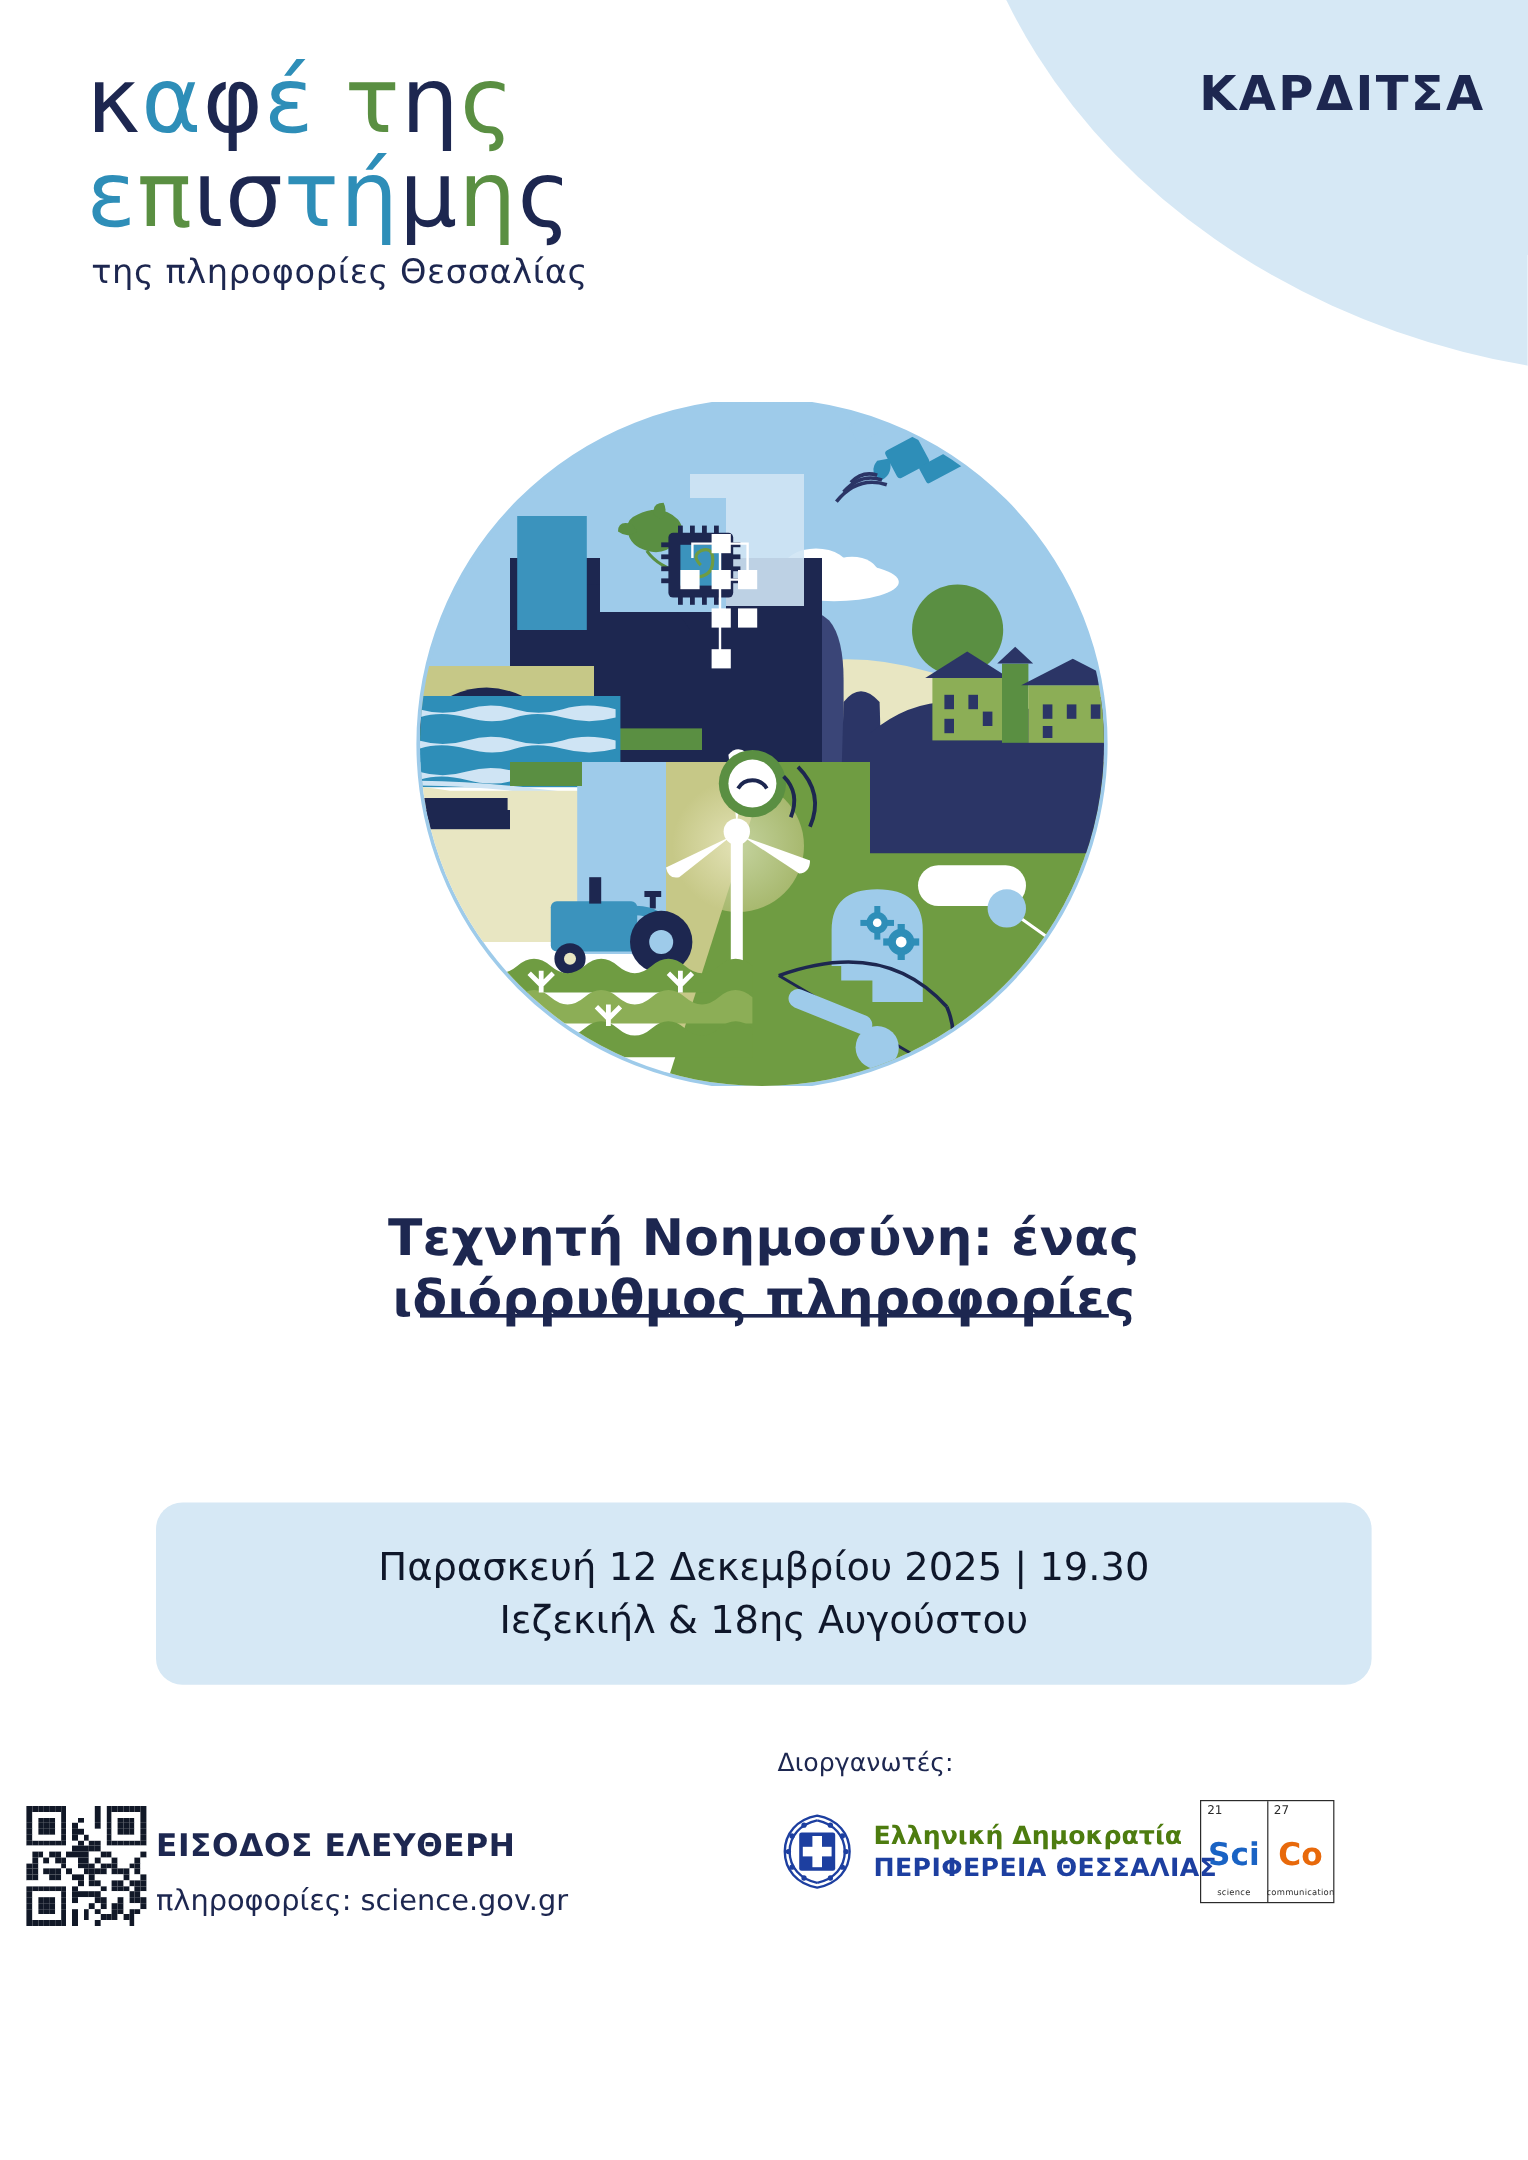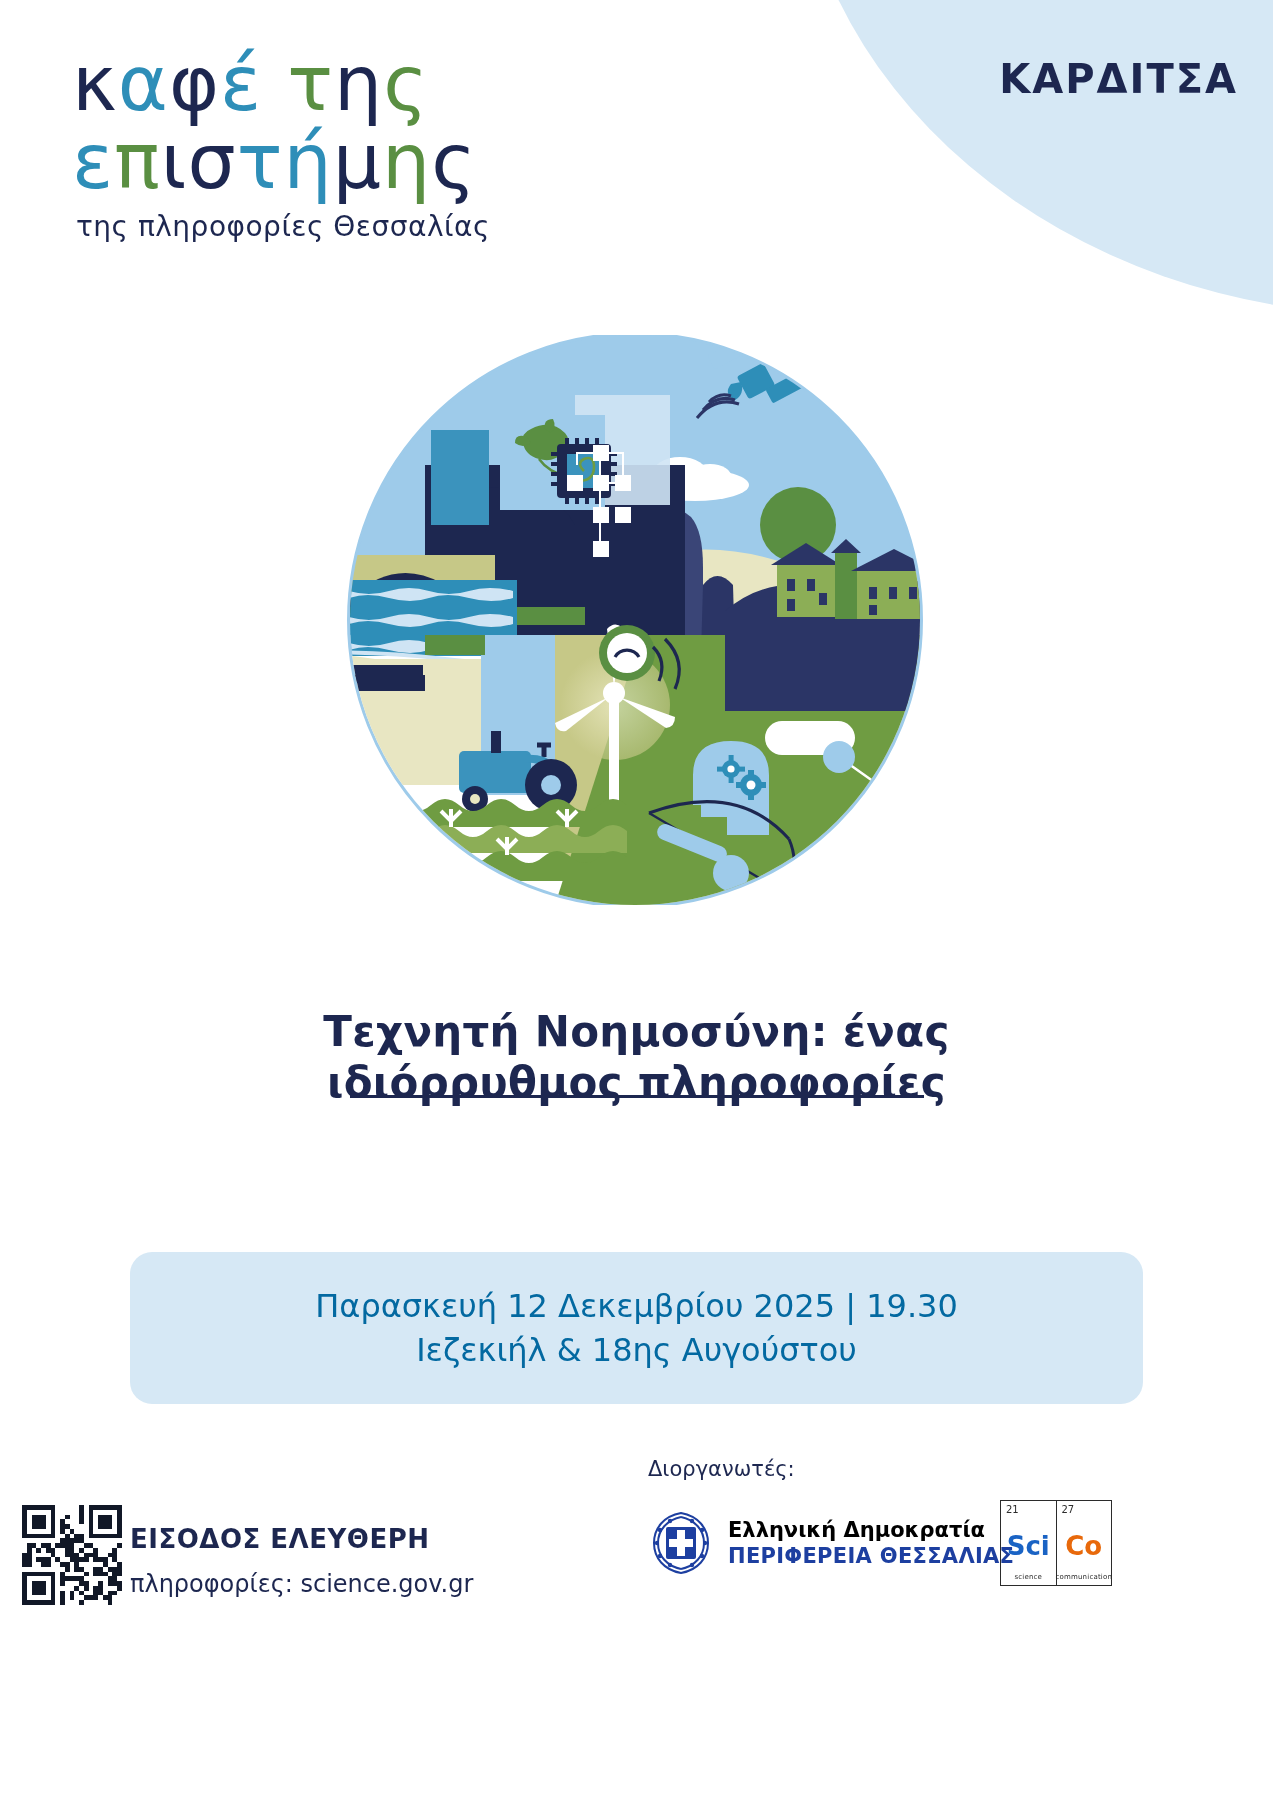--- a/index.html
+++ b/index.html
@@ -70,21 +70,21 @@
   
   .details-box{
     position:absolute;left:130px;top:1252px;
     width:1013px;height:152px;
     background:#d6e8f5;border-radius:22px;
     display:flex;flex-direction:column;
     align-items:center;justify-content:center;
     gap:3px;
   }
   .details-box div{
-    font-size:32px;color:#0369a1;line-height:1.28;
+    font-size:32px;color:#0f172a;line-height:1.28;
   }
 
   
   .qr{
     position:absolute;left:22px;top:1505px;
     width:100px;height:100px;
     display:grid;grid-template-columns:repeat(21,1fr);
     grid-template-rows:repeat(21,1fr);
     background:#ffffff;
   }
@@ -103,21 +103,21 @@
     position:absolute;left:648px;top:1457px;
     font-size:21px;color:#1d2750;
   }
 
   .gov-logo{
     position:absolute;left:648px;top:1510px;
     display:flex;align-items:center;gap:14px;
   }
   .gov-emblem{width:66px;height:66px;position:relative;}
   .gov-text{display:flex;flex-direction:column;line-height:1.25;}
-  .gov-t1{font-size:21px;font-weight:700;color:#000000;}
+  .gov-t1{font-size:21px;font-weight:700;color:#4d7c0f;}
   .gov-t2{font-size:21px;font-weight:700;color:#1d3fa0;letter-spacing:0.3px;}
 
   .scico{
     position:absolute;left:1000px;top:1500px;
     width:110px;height:84px;
     border:1.5px solid #2b2b2b;
     display:flex;
   }
   .scico-cell{
     width:50%;position:relative;

